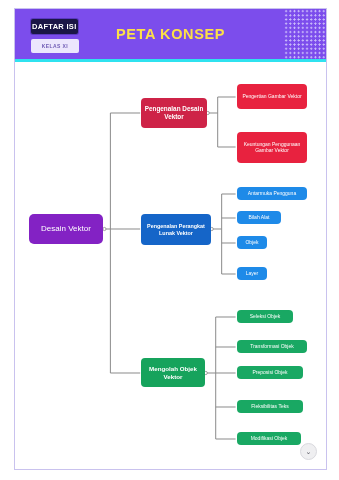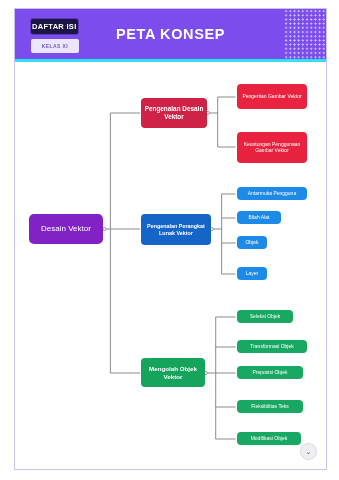--- a/index.html
+++ b/index.html
@@ -82,21 +82,21 @@
   }
   #page-title {
     position: absolute;
     left: 0;
     top: 0;
     width: 100%;
     height: 50px;
     display: flex;
     align-items: center;
     justify-content: center;
-    color: #ffffff;
+    color: #fde047;
     font-size: 14.5px;
     font-weight: bold;
     letter-spacing: 0.6px;
   }
   #accent-bar {
     position: absolute;
     left: 0;
     top: 50px;
     width: 100%;
     height: 3px;

